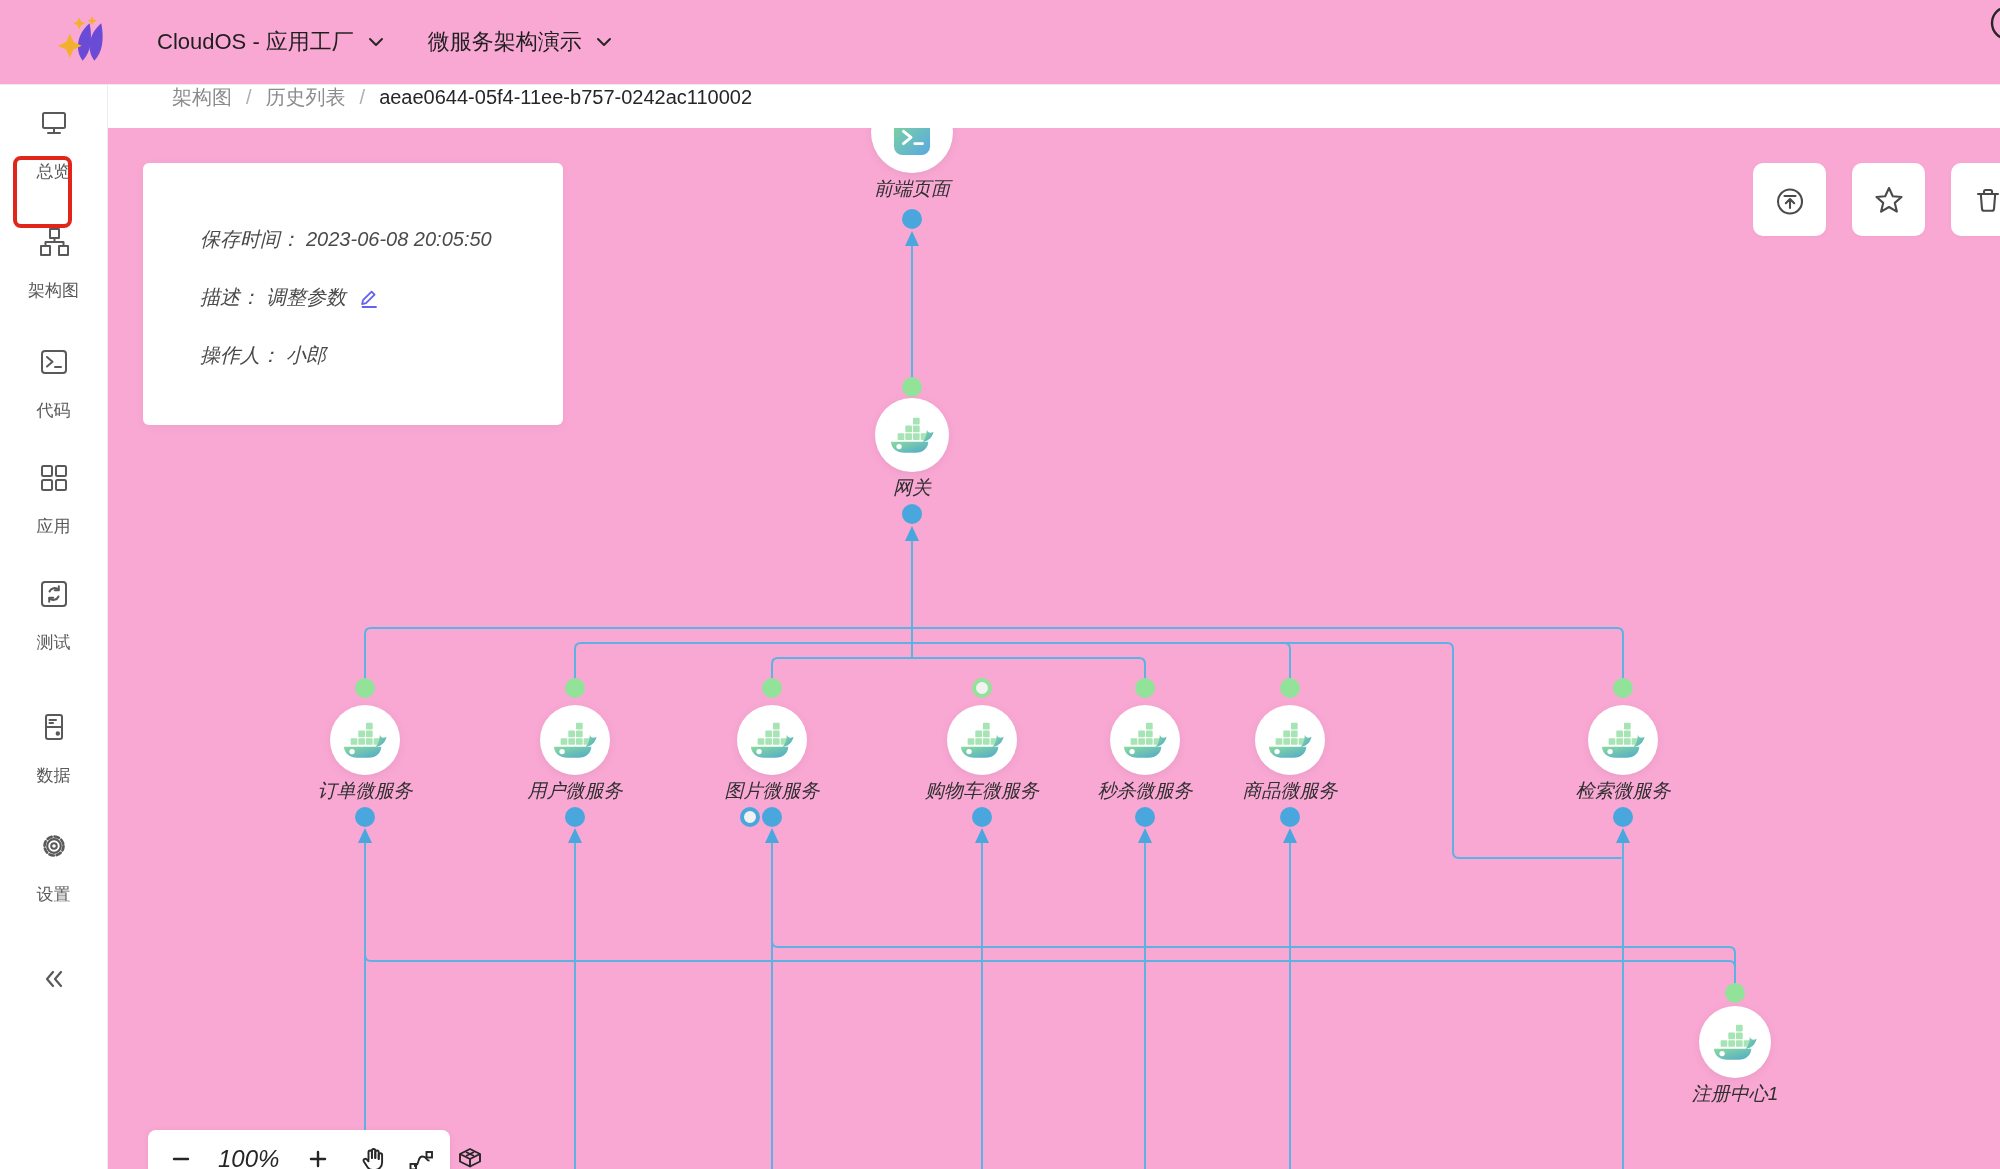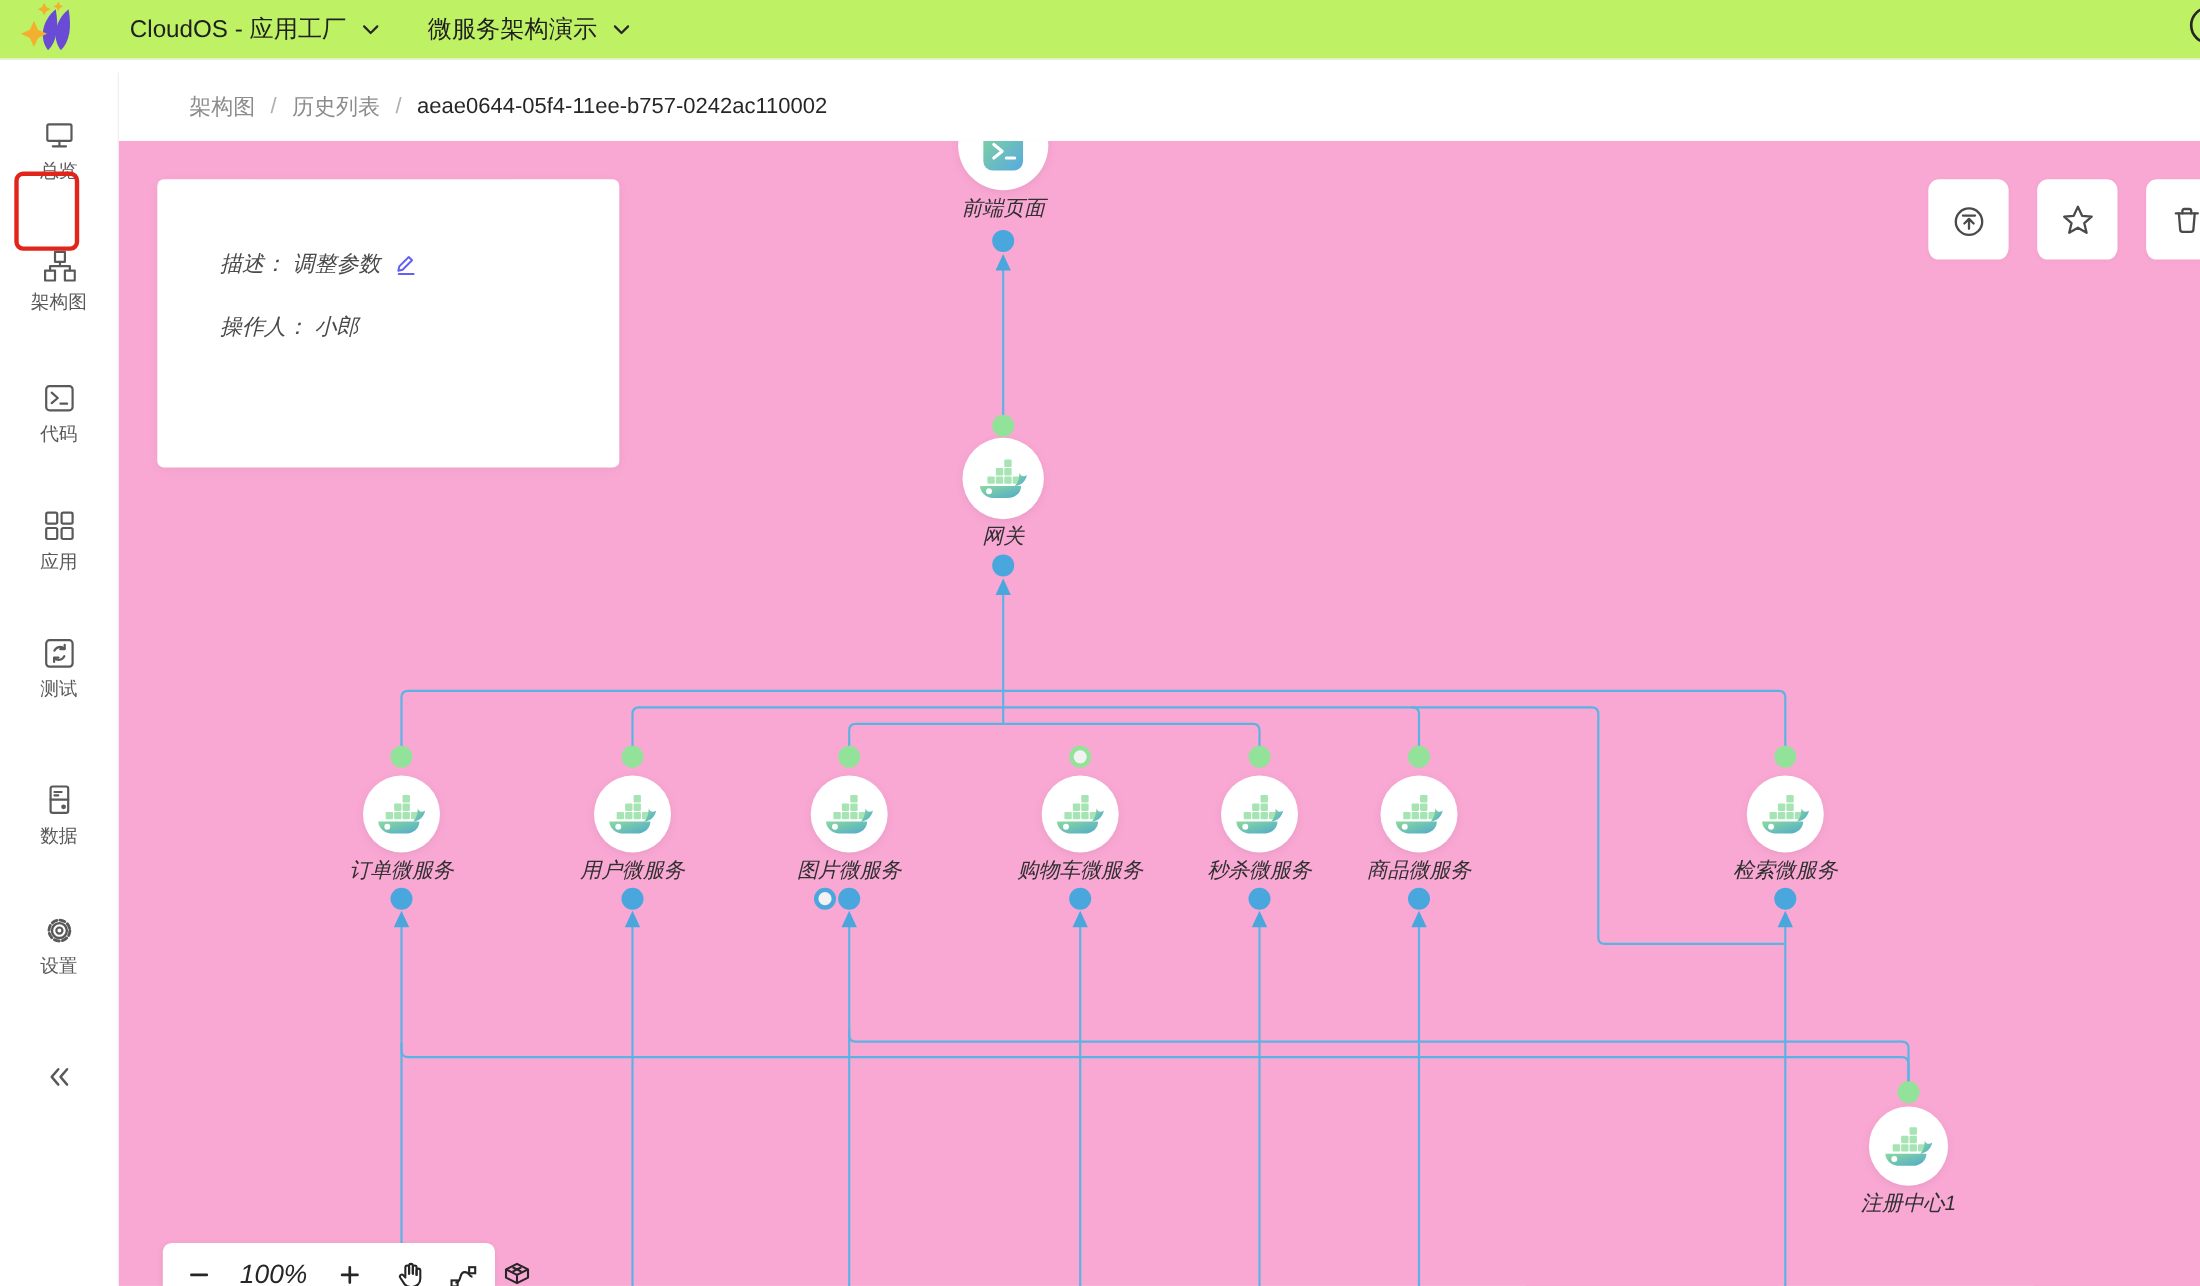--- a/index.html
+++ b/index.html
@@ -1,34 +1,34 @@
 <!DOCTYPE html>
 <html><head>
 <meta charset="utf-8">
 <style>
   html,body{margin:0;padding:0;width:2000px;height:1169px;overflow:hidden;
     font-family:"Liberation Sans","DejaVu Sans",sans-serif;background:#fff;}
   *{box-sizing:border-box;}
 
   
-  #header{position:absolute;left:0;top:0;width:2000px;height:54px;background:#bef264;
-    border-bottom:1px solid #ececec;z-index:30;display:flex;align-items:center;overflow:hidden;}
+  #header{position:absolute;left:0;top:0;width:2000px;height:85px;background:#f9a8d4;
+    border-bottom:1px solid #ececec;z-index:30;display:flex;align-items:center;overflow:hidden;padding-left:39px;}
   #logo{width:56px;height:56px;margin-left:18px;flex:0 0 auto;}
   .hd-group{display:flex;align-items:center;margin-left:44px;cursor:pointer;}
   .hd-group.second{}
   .hd-title{font-size:22px;color:#1f1f1f;}
   .chev{margin-left:14px;}
   #avatar-sliver{position:absolute;left:1988px;top:2px;}
 
   
   #sidebar{position:absolute;left:0;top:66px;width:108px;height:1103px;background:#fff;
     border-right:1px solid #ececec;z-index:20;}
   .side-item{position:absolute;left:0;width:107px;display:flex;flex-direction:column;
     align-items:center;cursor:pointer;}
-  .side-item .lbl{margin-top:6px;font-size:17px;color:#595959;}
+  .side-item .lbl{margin-top:22px;font-size:17px;color:#595959;}
   #collapse-btn{position:absolute;left:0;top:898px;width:107px;display:flex;justify-content:center;cursor:pointer;}
   #red-box{position:absolute;left:13px;top:156px;width:59px;height:72px;border:4px solid #e1251b;
     border-radius:8px;z-index:25;pointer-events:none;}
 
   
   #crumbbar{position:absolute;left:108px;top:66px;width:1892px;height:62px;background:#fff;
     z-index:10;display:flex;align-items:center;padding-left:64px;}
   .crumb{font-size:20px;color:#8c8c8c;cursor:pointer;}
   .crumb.current{color:#262626;cursor:default;}
   .crumb-sep{font-size:20px;color:#b0b0b0;margin:0 14px;}
@@ -288,20 +288,24 @@
       <circle cx="772" cy="817" r="10" fill="#49A7DE"></circle>
       <circle cx="982" cy="817" r="10" fill="#49A7DE"></circle>
       <circle cx="1145" cy="817" r="10" fill="#49A7DE"></circle>
       <circle cx="1290" cy="817" r="10" fill="#49A7DE"></circle>
       <circle cx="1623" cy="817" r="10" fill="#49A7DE"></circle>
     </svg>
 
   <div id="info-card">
     <div id="info-rows">
         <div class="info-row">
+          <span>保存时间：</span>
+          <span class="val">2023-06-08 20:05:50</span>
+        </div>
+        <div class="info-row">
           <span>描述：</span>
           <span class="val">调整参数</span>
           <span class="edit-ic">
             <svg width="22" height="22" viewBox="0 0 22 22">
               <g fill="none" stroke="#6460F2" stroke-width="1.8" stroke-linejoin="round">
                 <path d="M5 13.2 L13.6 4.6 l3 3 L8 16.2 l-3.9 .9 Z"></path>
                 <path d="M4.5 20 H18" stroke-linecap="round"></path>
               </g>
             </svg>
           </span>

